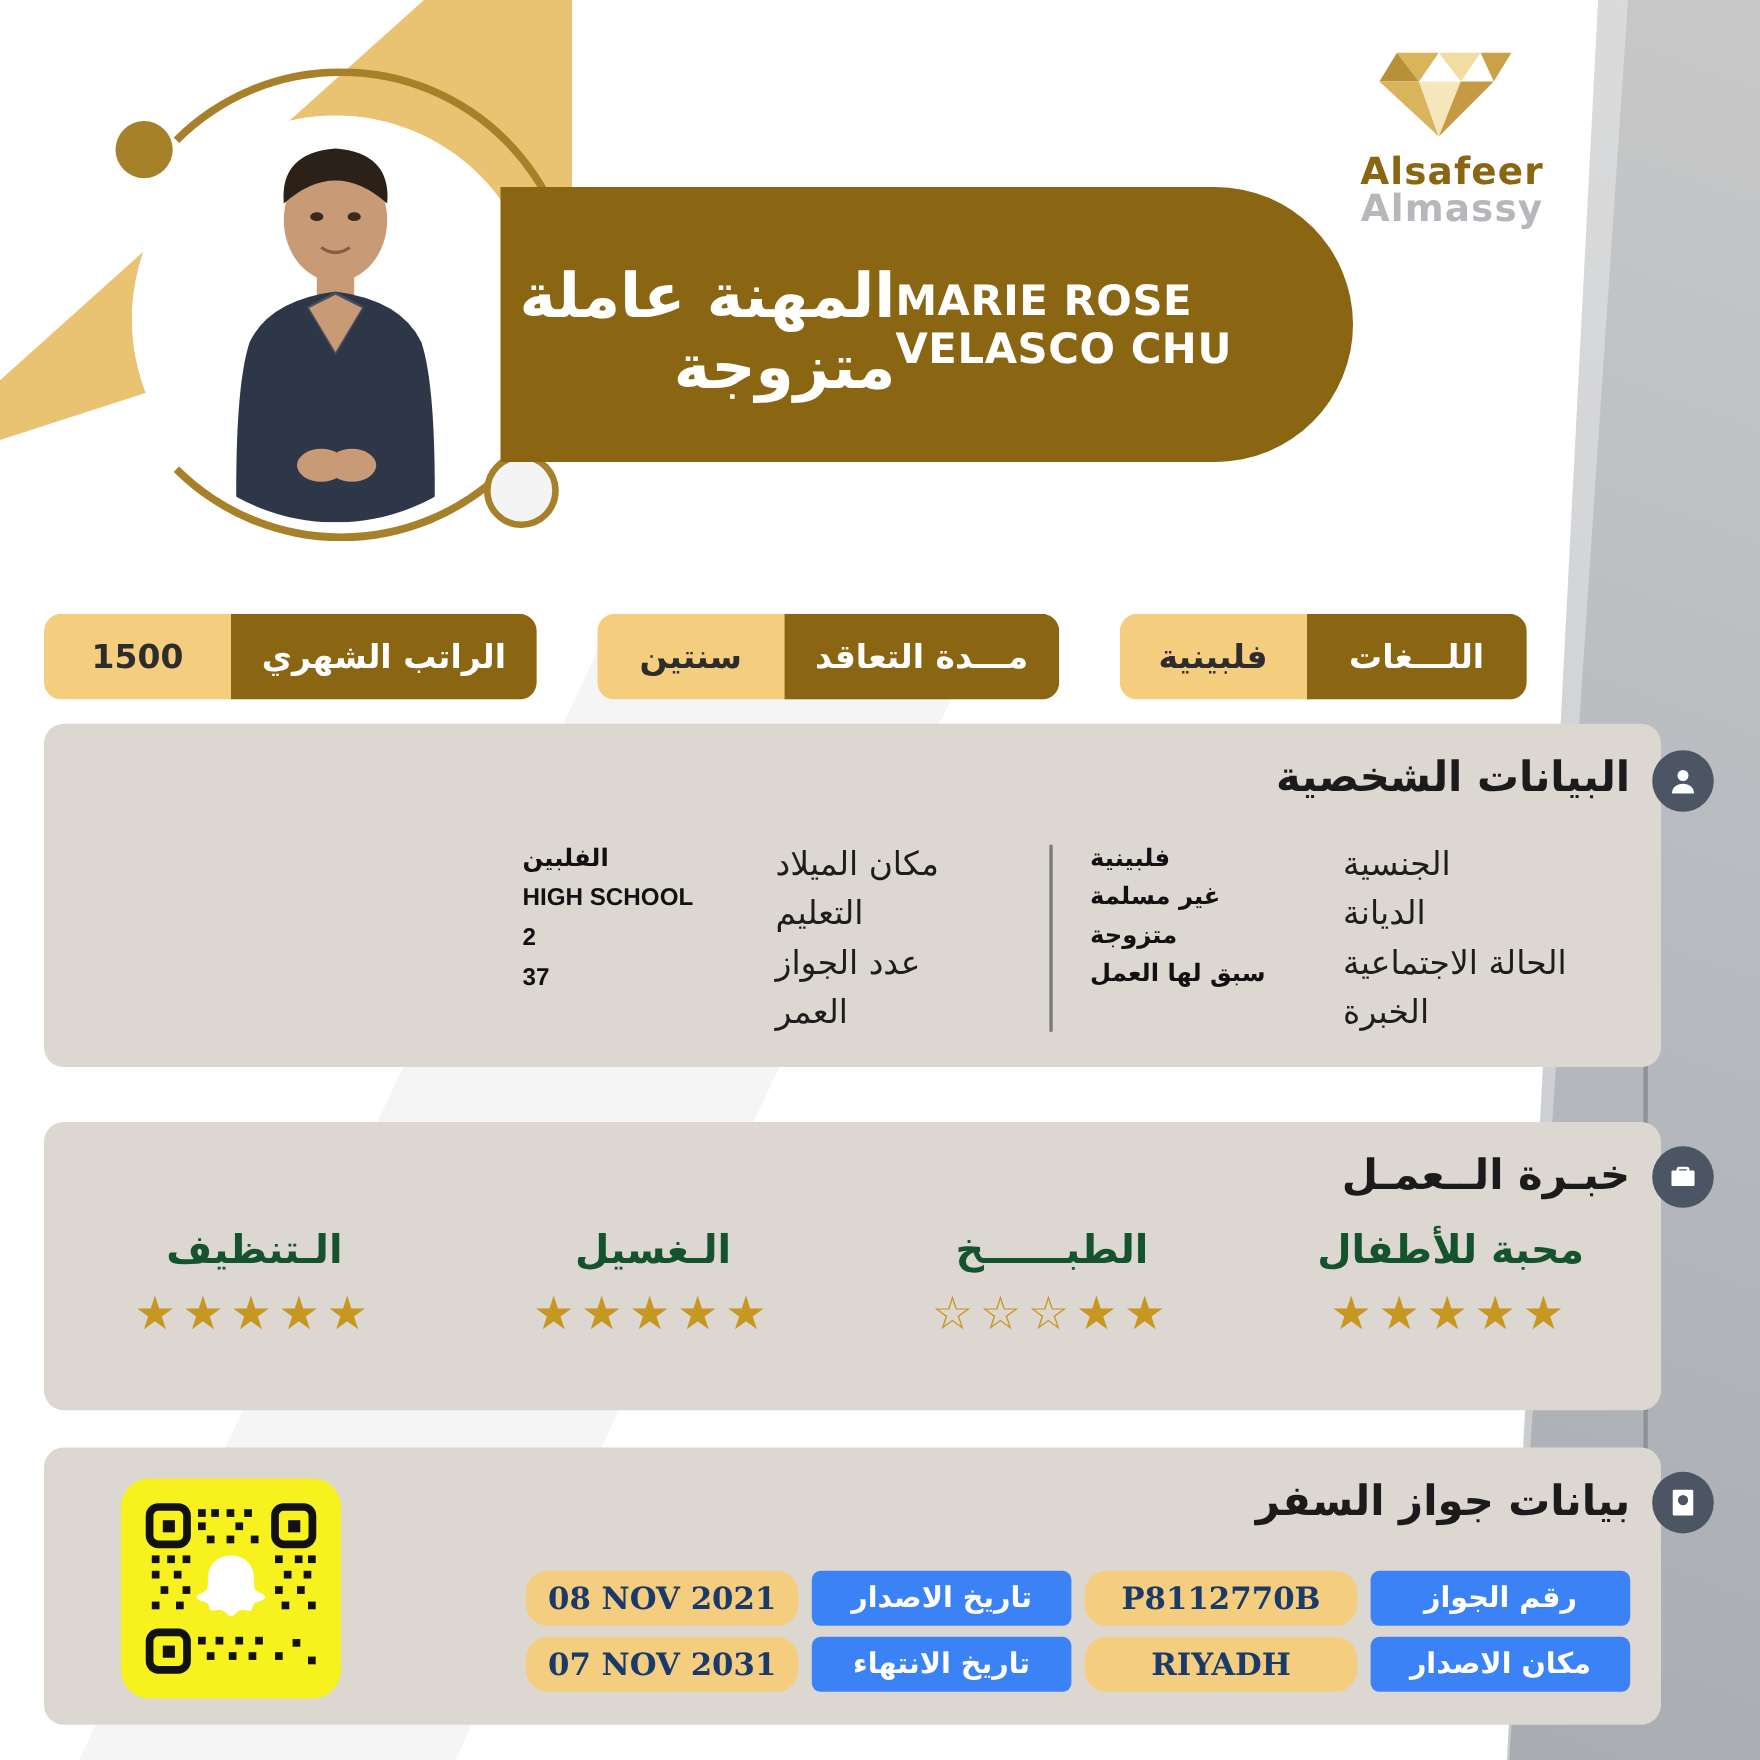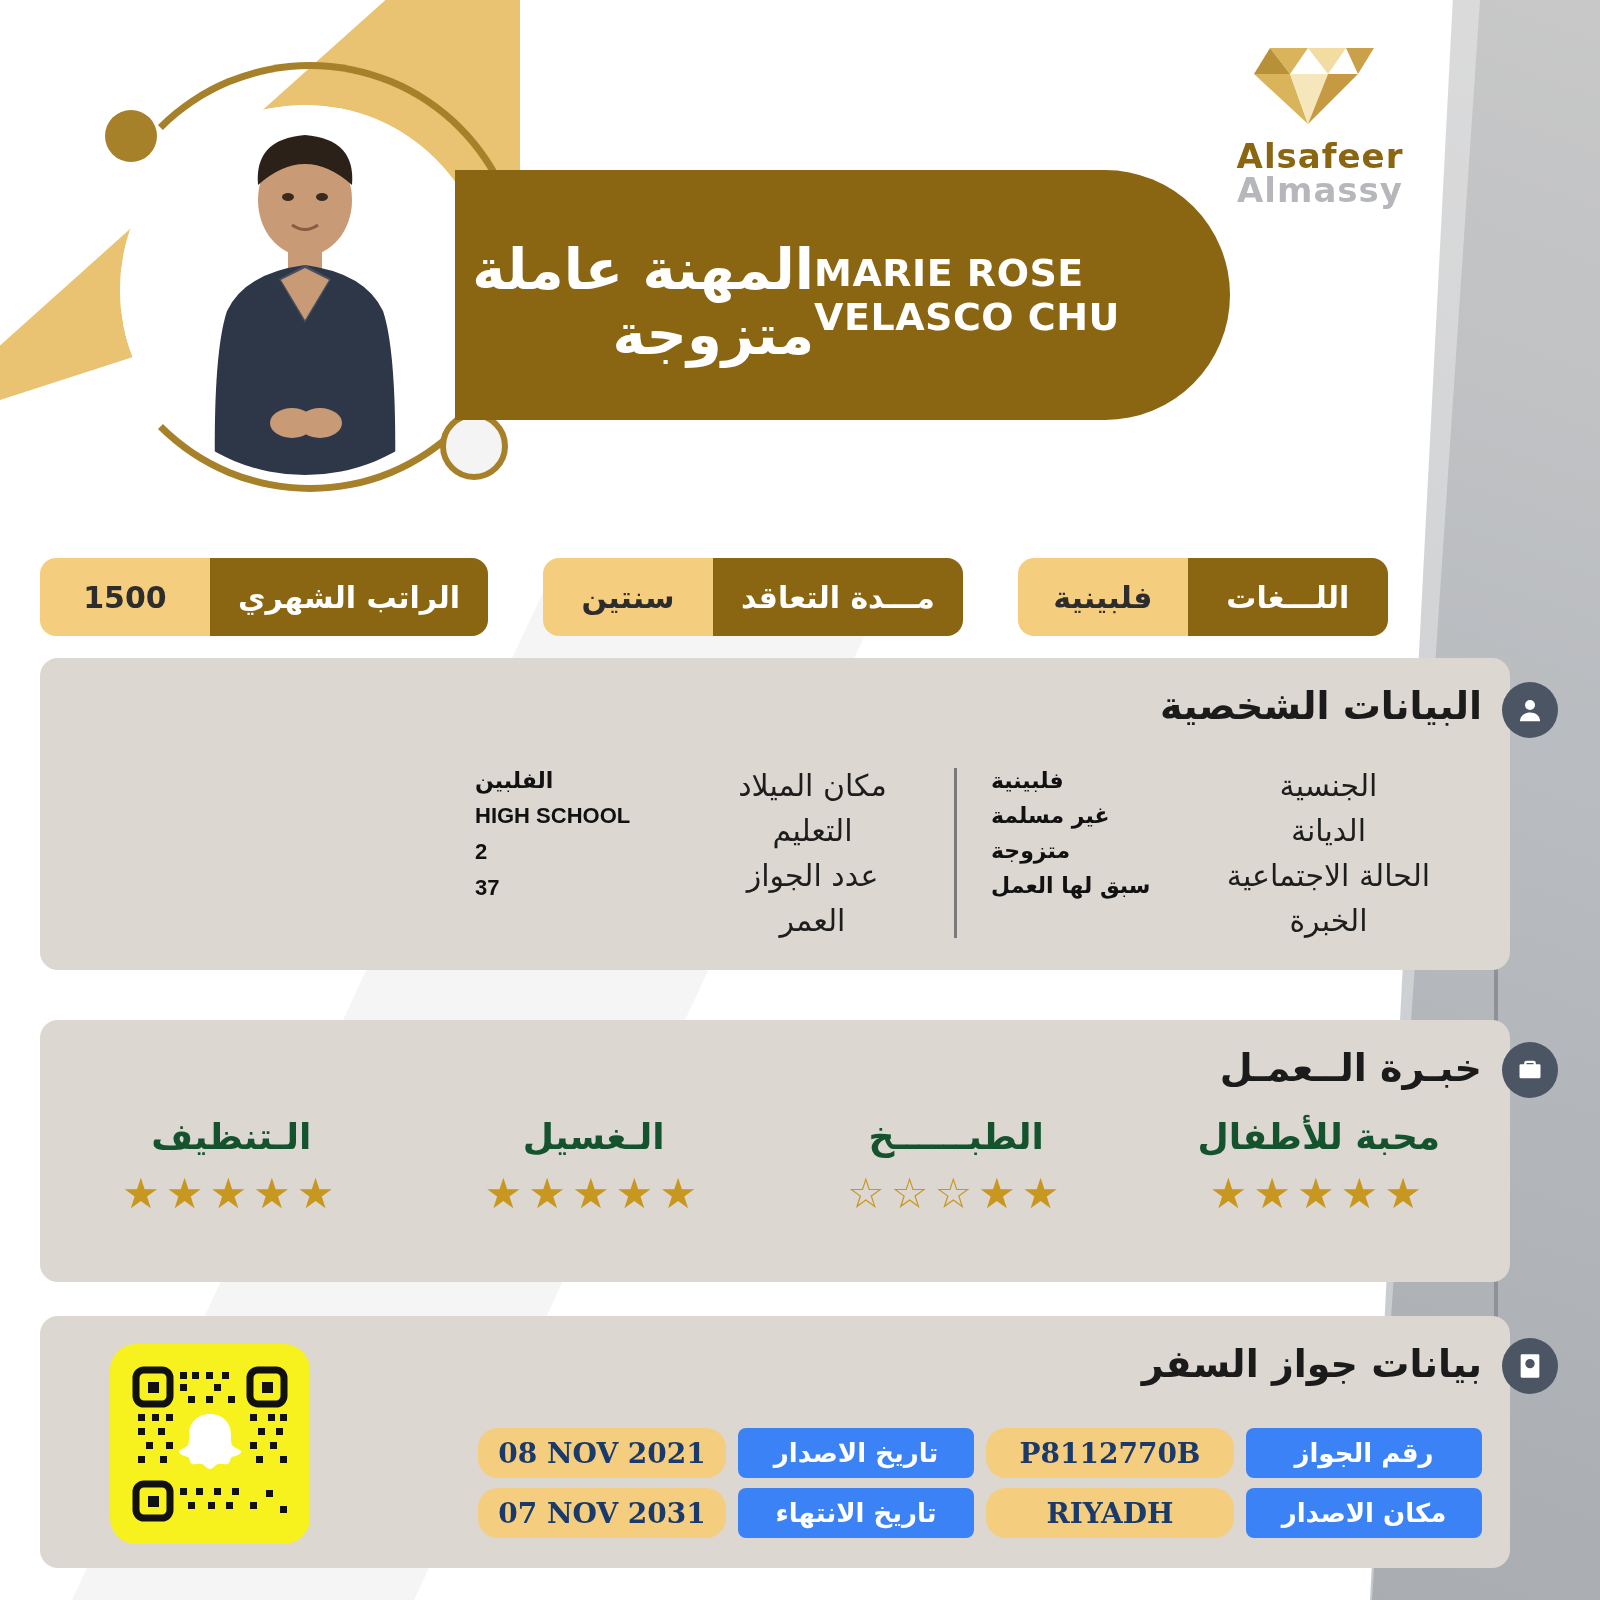--- a/index.html
+++ b/index.html
@@ -136,21 +136,21 @@
 
   
   #sec-personal { top: 658px; height: 312px; }
   .pd-cols {
     position: absolute; top: 110px; right: 40px; left: 40px;
     display: flex; flex-direction: row; gap: 0;
   }
   .pd-group { display: flex; flex-direction: row; padding: 0 34px; }
   .pd-group + .pd-group { border-right: 3px solid #7a7a7a; }
   .pd-keys, .pd-vals { display: flex; flex-direction: column; gap: 10px; }
-  .pd-keys { text-align: center; min-width: 215px; }
+  .pd-keys { text-align: left; min-width: 215px; }
   .pd-vals { text-align: left; min-width: 230px; margin-left: 0; }
   .pd-k { font-size: 30px; color: #1d1d1d; }
   .pd-v { font-size: 22px; color: #111; font-weight: bold; }
   .pd-v.ltr { direction: ltr; font-family: "Liberation Sans", sans-serif; }
 
   
   #sec-work { top: 1020px; height: 262px; }
   .we-items {
     position: absolute; top: 96px; right: 40px; left: 40px;
     display: flex; flex-direction: row; justify-content: flex-start; gap: 60px;

